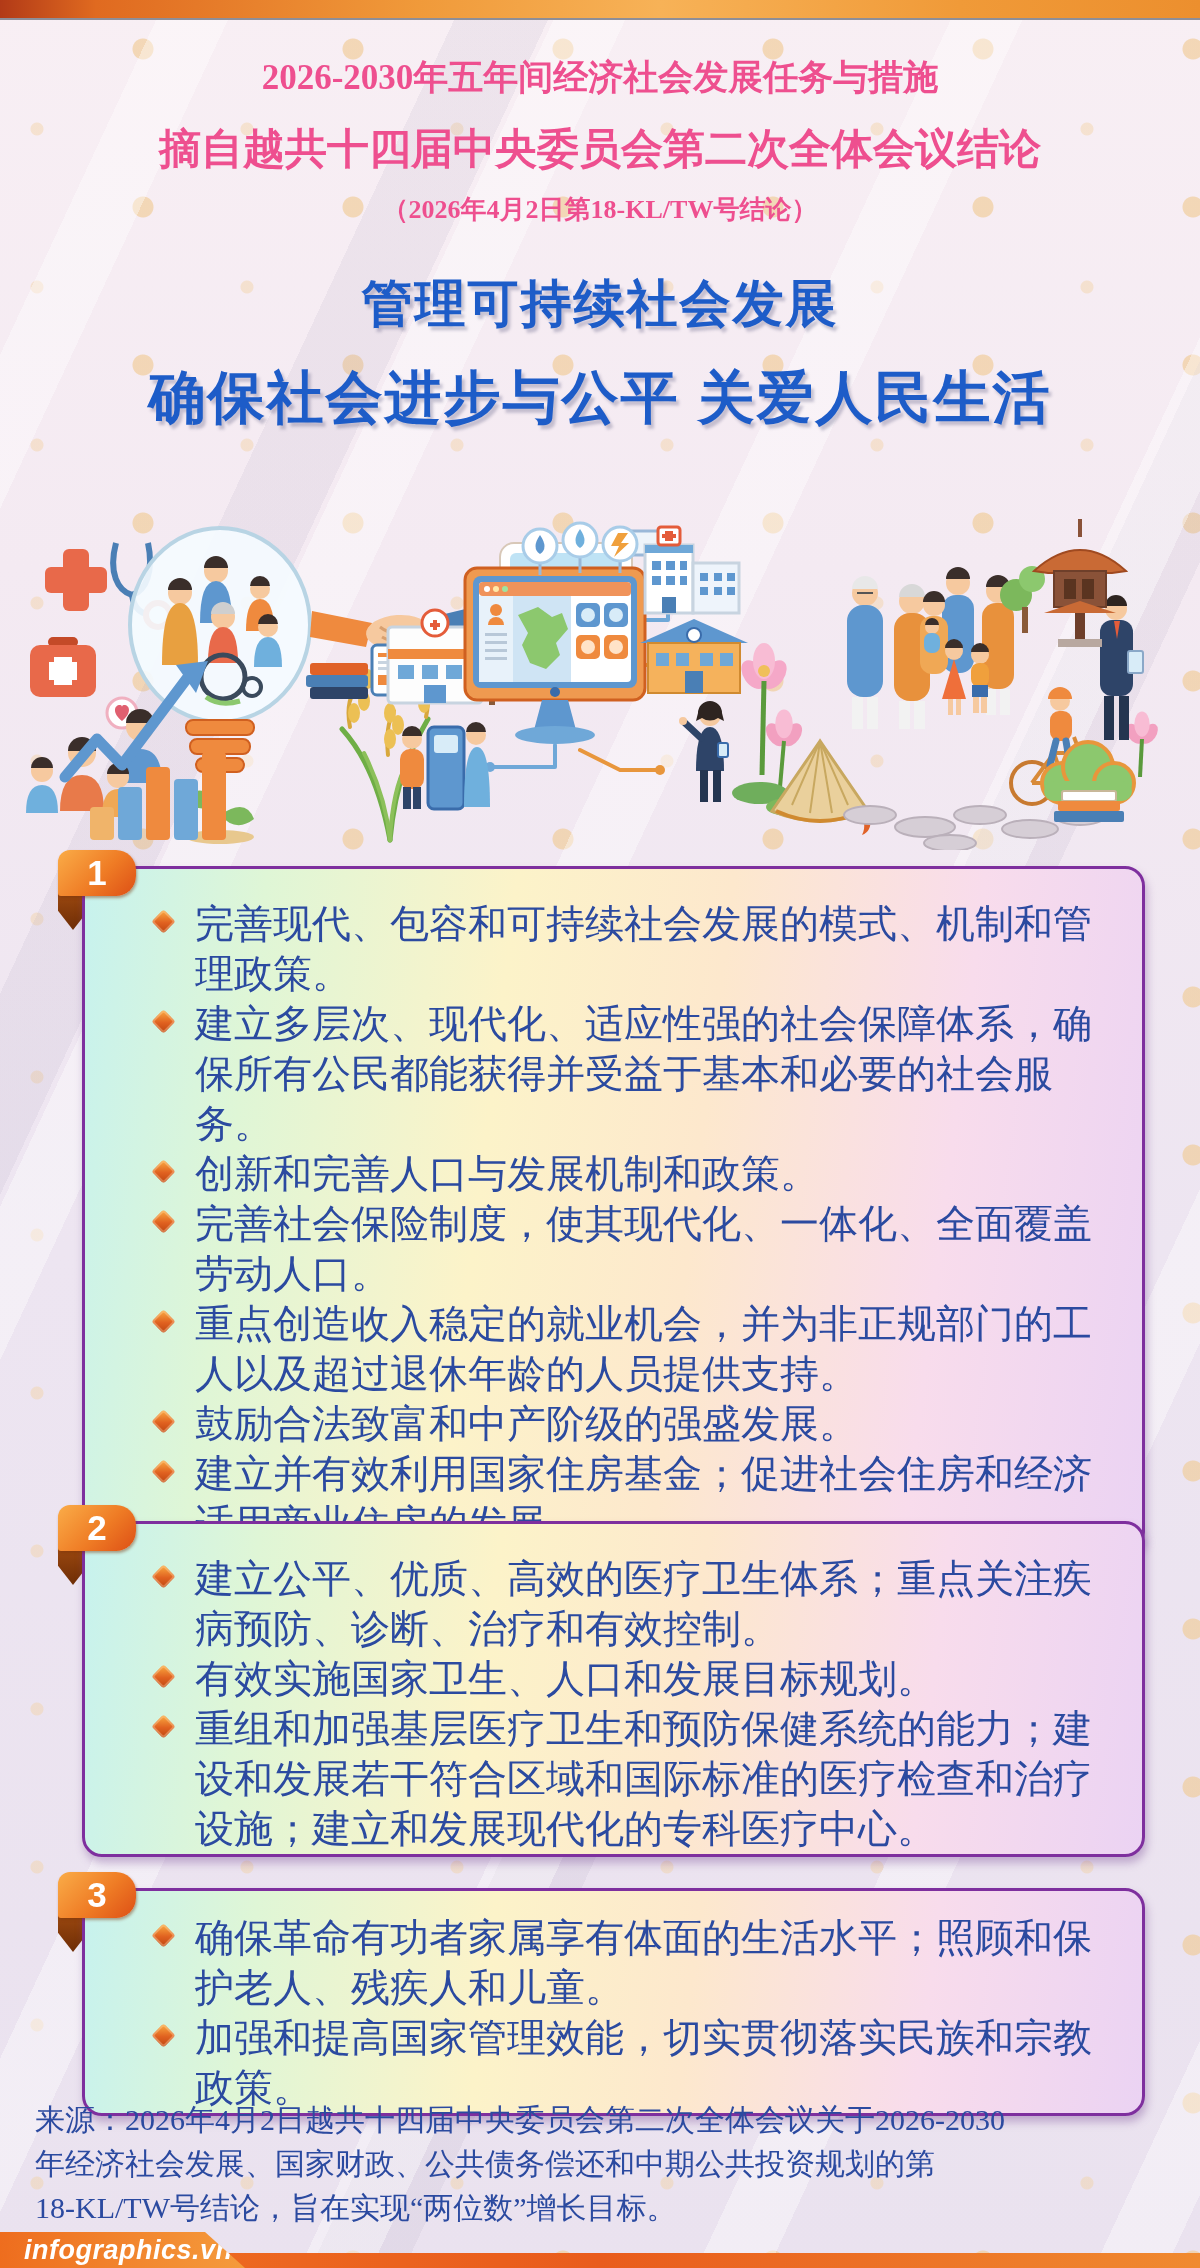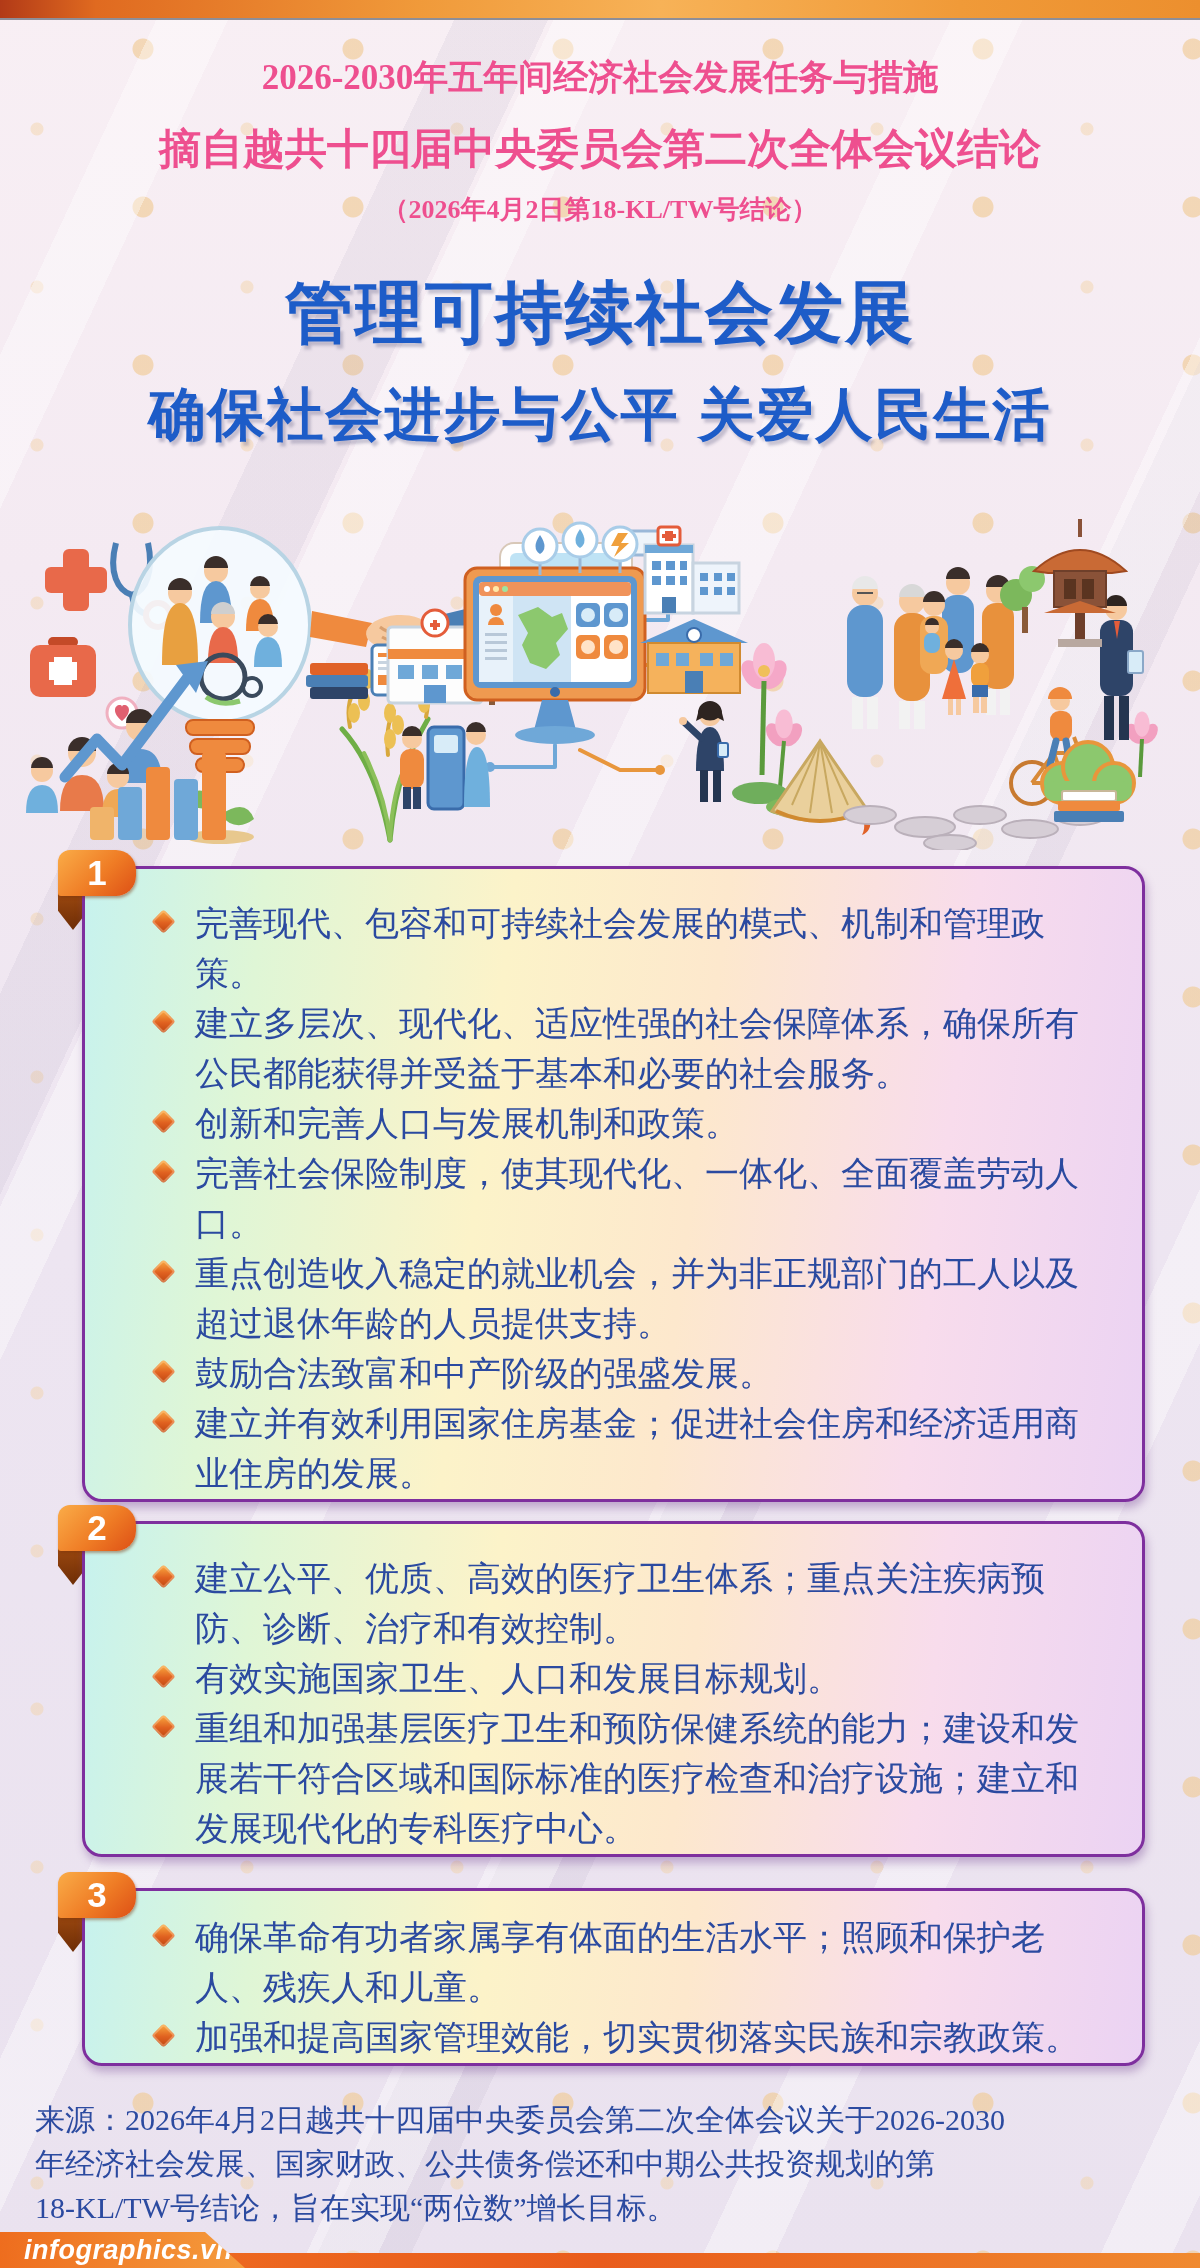--- a/index.html
+++ b/index.html
@@ -22,21 +22,21 @@
     background:linear-gradient(90deg,#b23a17 0%,#e06a20 8%,#f09a3a 35%,#f7b257 55%,#f09a38 80%,#ec8f2e 100%);
     border-bottom:2px solid #8e8e98;}
   .header{position:absolute;top:60px;left:0;width:100%;text-align:center;z-index:2;
     color:#ee4f8f;font-weight:bold;}
   .header .h-line1{font-size:35px;line-height:1;}
   .header .h-line2{font-size:42px;line-height:1;margin-top:33px;}
   .header .h-line3{font-size:26px;line-height:1;margin-top:27px;}
   .big-title{position:absolute;top:278px;left:0;width:100%;text-align:center;z-index:2;
     color:#1d5cc8;font-family:"Liberation Sans","DejaVu Sans",sans-serif;font-weight:900;
     text-shadow:3px 4px 3px rgba(70,70,110,.28);letter-spacing:2px;}
-  .big-title .t-line1{font-size:68px;line-height:1;text-align:center;}
+  .big-title .t-line1{font-size:51px;line-height:1;text-align:center;}
   .big-title .t-line2{font-size:57px;line-height:1;margin-top:40px;}
   .illustration{position:absolute;left:20px;top:515px;width:1160px;height:335px;z-index:1;}
   
   .section{position:absolute;left:58px;right:55px;z-index:2;}
   .sec1{top:850px;} .sec2{top:1505px;} .sec3{top:1872px;}
   .tab{position:absolute;left:0;top:0;width:78px;height:46px;z-index:4;
     background:linear-gradient(135deg,#f9a845 5%,#ef7c25 55%,#dd4f15 100%);
     border-radius:12px 20px 20px 3px;display:flex;align-items:center;justify-content:center;
     color:#fff;font-family:"Liberation Sans","DejaVu Sans",sans-serif;font-weight:bold;font-size:35px;
     box-shadow:1px 2px 3px rgba(120,50,10,.45);}
@@ -44,21 +44,21 @@
     background:linear-gradient(180deg,#a85012,#6e2d06);
     clip-path:polygon(0 0,100% 0,100% 60%,50% 100%,0 60%);}
   .box{position:relative;margin-left:24px;margin-top:16px;z-index:3;box-sizing:border-box;
     border:3px solid #7e2f9e;border-radius:20px;
     background:linear-gradient(97deg,#c7f2ee 0%,#dff6d6 16%,#fcf3c9 38%,#fde8cd 57%,#f8dcec 79%,#ebd3f3 100%);
     box-shadow:2px 6px 9px rgba(110,60,140,.35);}
   .box ul{list-style:none;margin:0;}
   .box1{min-height:602px;} .box1 ul{padding:30px 38px 0 68px;}
   .box2{min-height:310px;} .box2 ul{padding:30px 38px 0 68px;}
   .box3{min-height:168px;} .box3 ul{padding:22px 38px 0 68px;border-radius:10px;}
-  .box li{position:relative;padding-left:42px;font-size:34px;line-height:50px;color:#2b4aa0;}
+  .box li{position:relative;padding-left:42px;font-size:39px;line-height:50px;color:#2b4aa0;}
   .box li.gap{margin-top:50px;}
   .diamond{position:absolute;left:2px;top:14px;width:17px;height:17px;transform:rotate(45deg);
     background:linear-gradient(135deg,#f7a13c 10%,#e06120 55%,#bc4410 100%);
     border-radius:3px;box-shadow:inset 0 0 0 2px rgba(255,220,180,.35);}
   .footer-src{position:absolute;left:35px;right:70px;top:2098px;z-index:2;
     color:#2b4aa0;font-size:30px;line-height:44px;}
   .bottom-band{position:absolute;left:0;bottom:0;width:100%;height:15px;z-index:2;
     background:linear-gradient(90deg,#ef6f22,#e95c1c 50%,#f08a30 100%);}
   .logo-tab{position:absolute;left:0;bottom:0;width:245px;height:36px;z-index:3;
     background:linear-gradient(90deg,#ee6d1e,#f59b3c);

